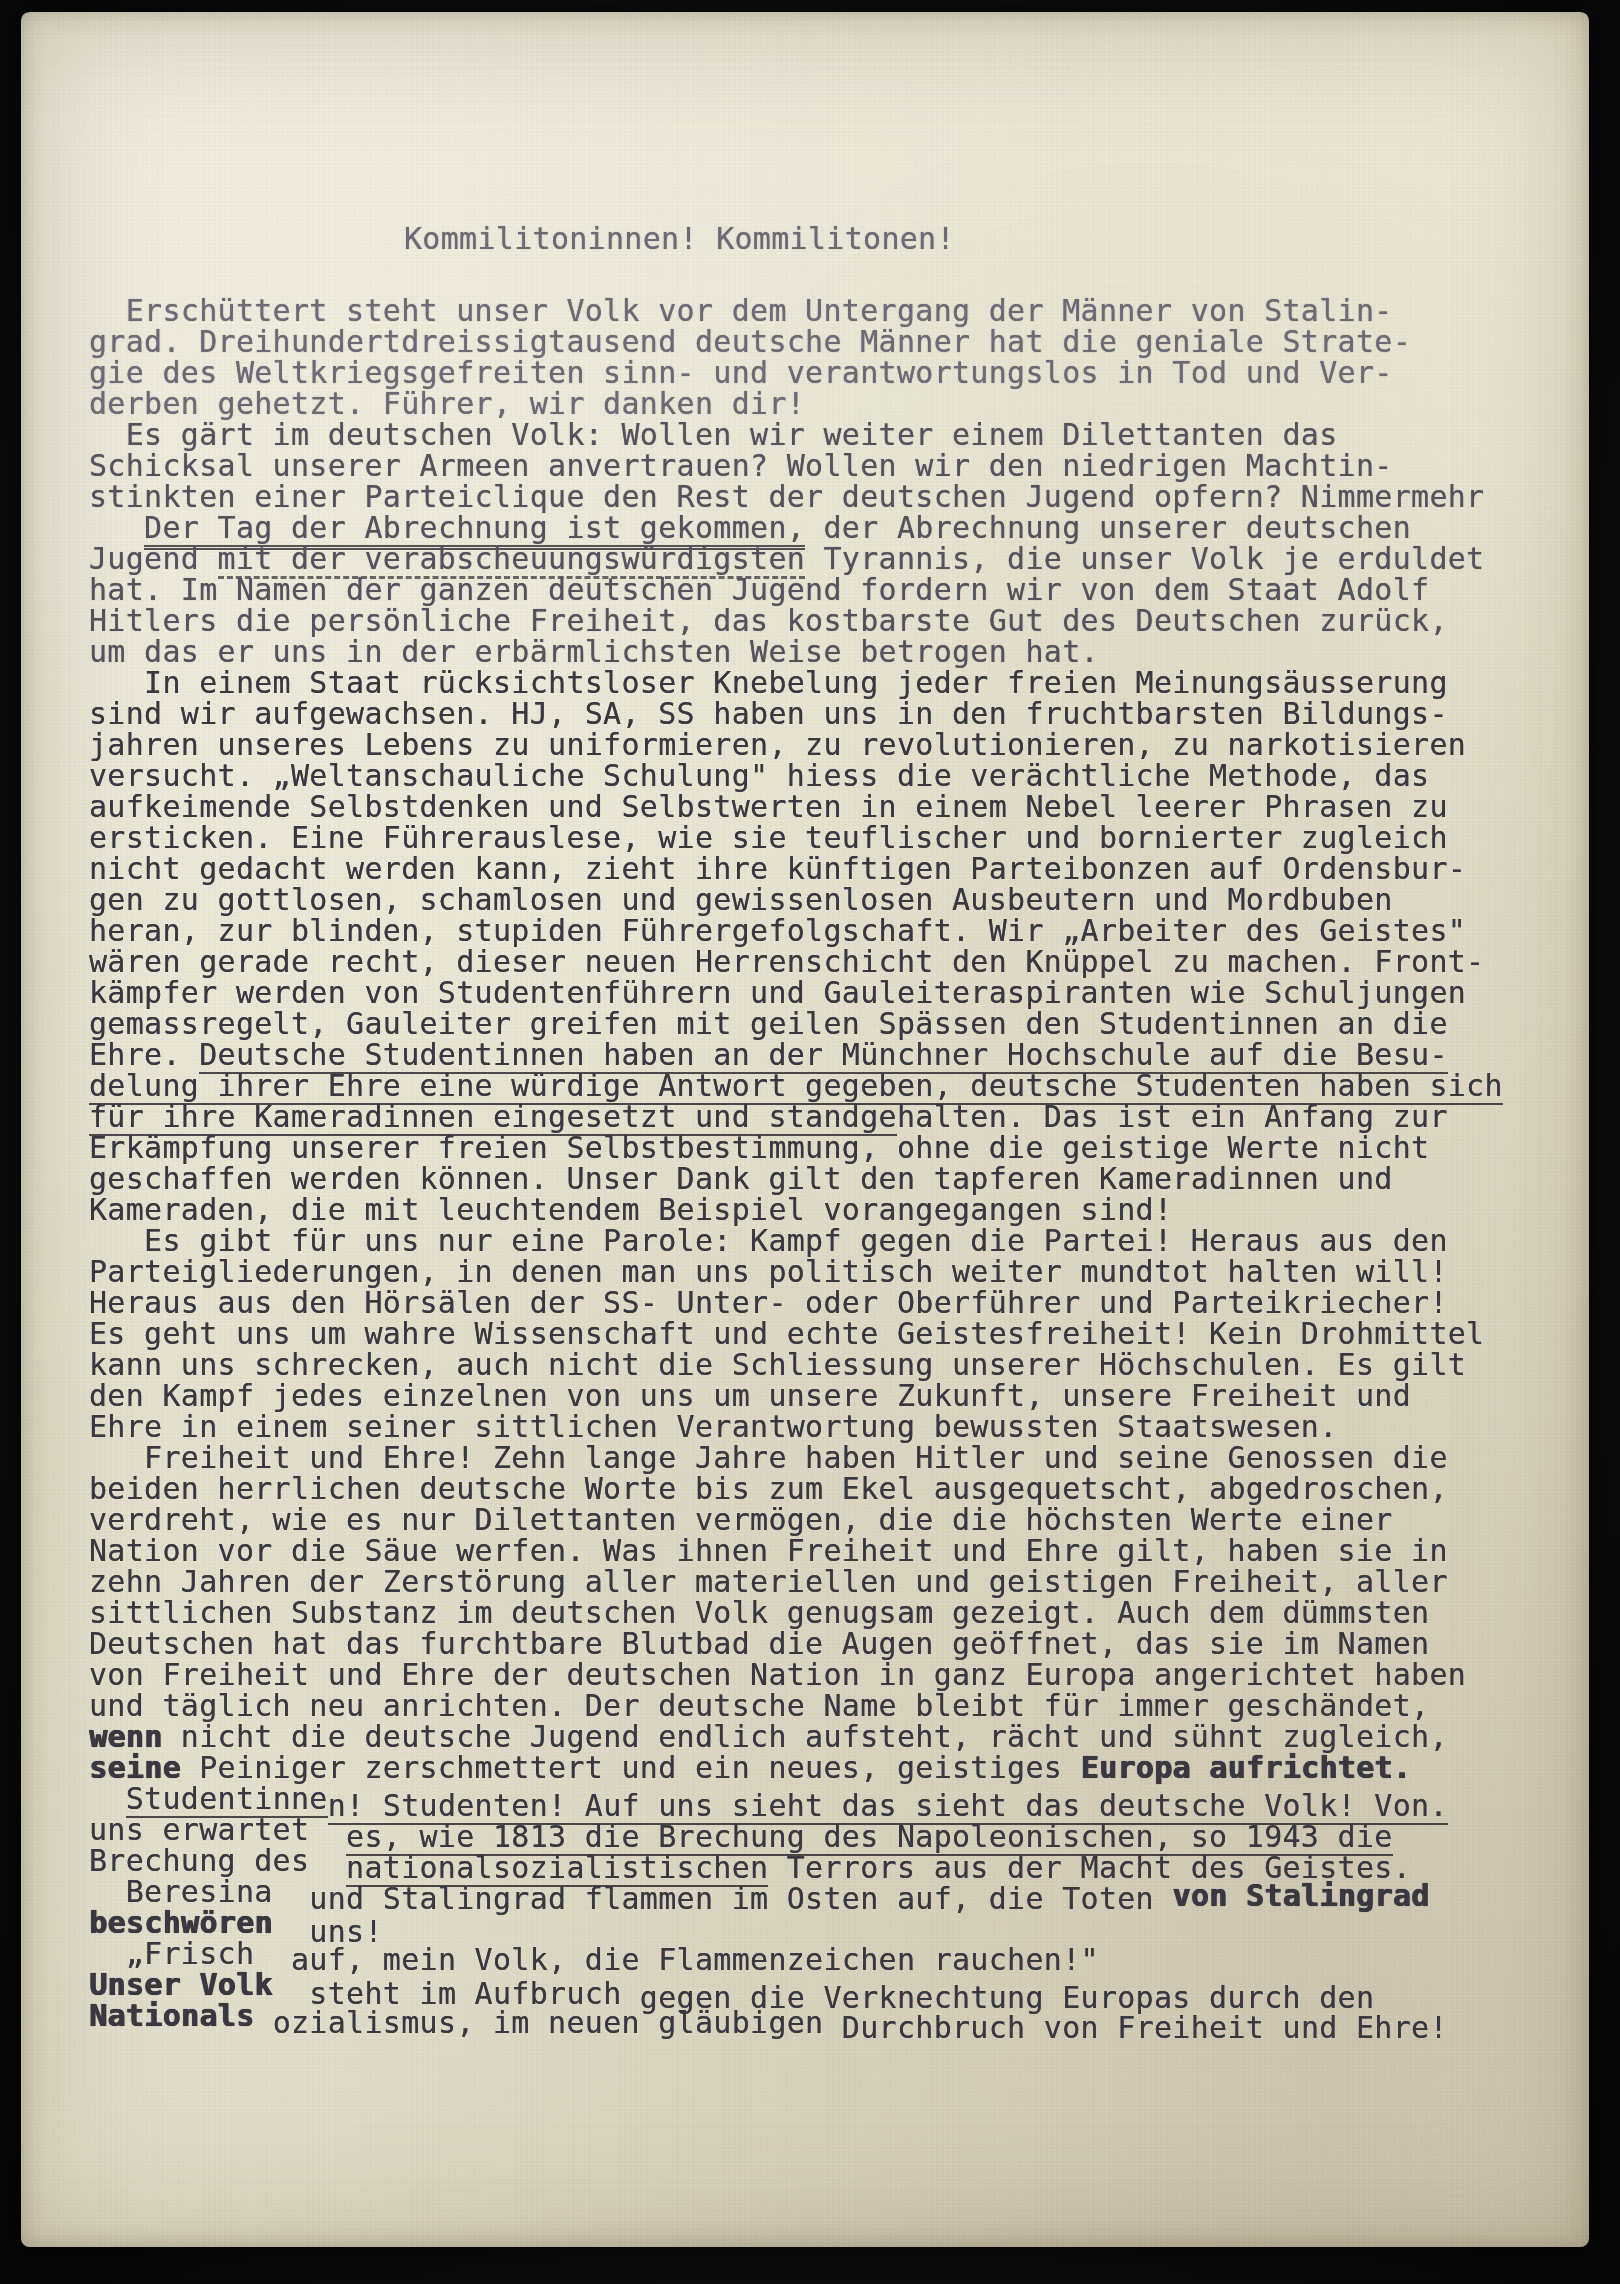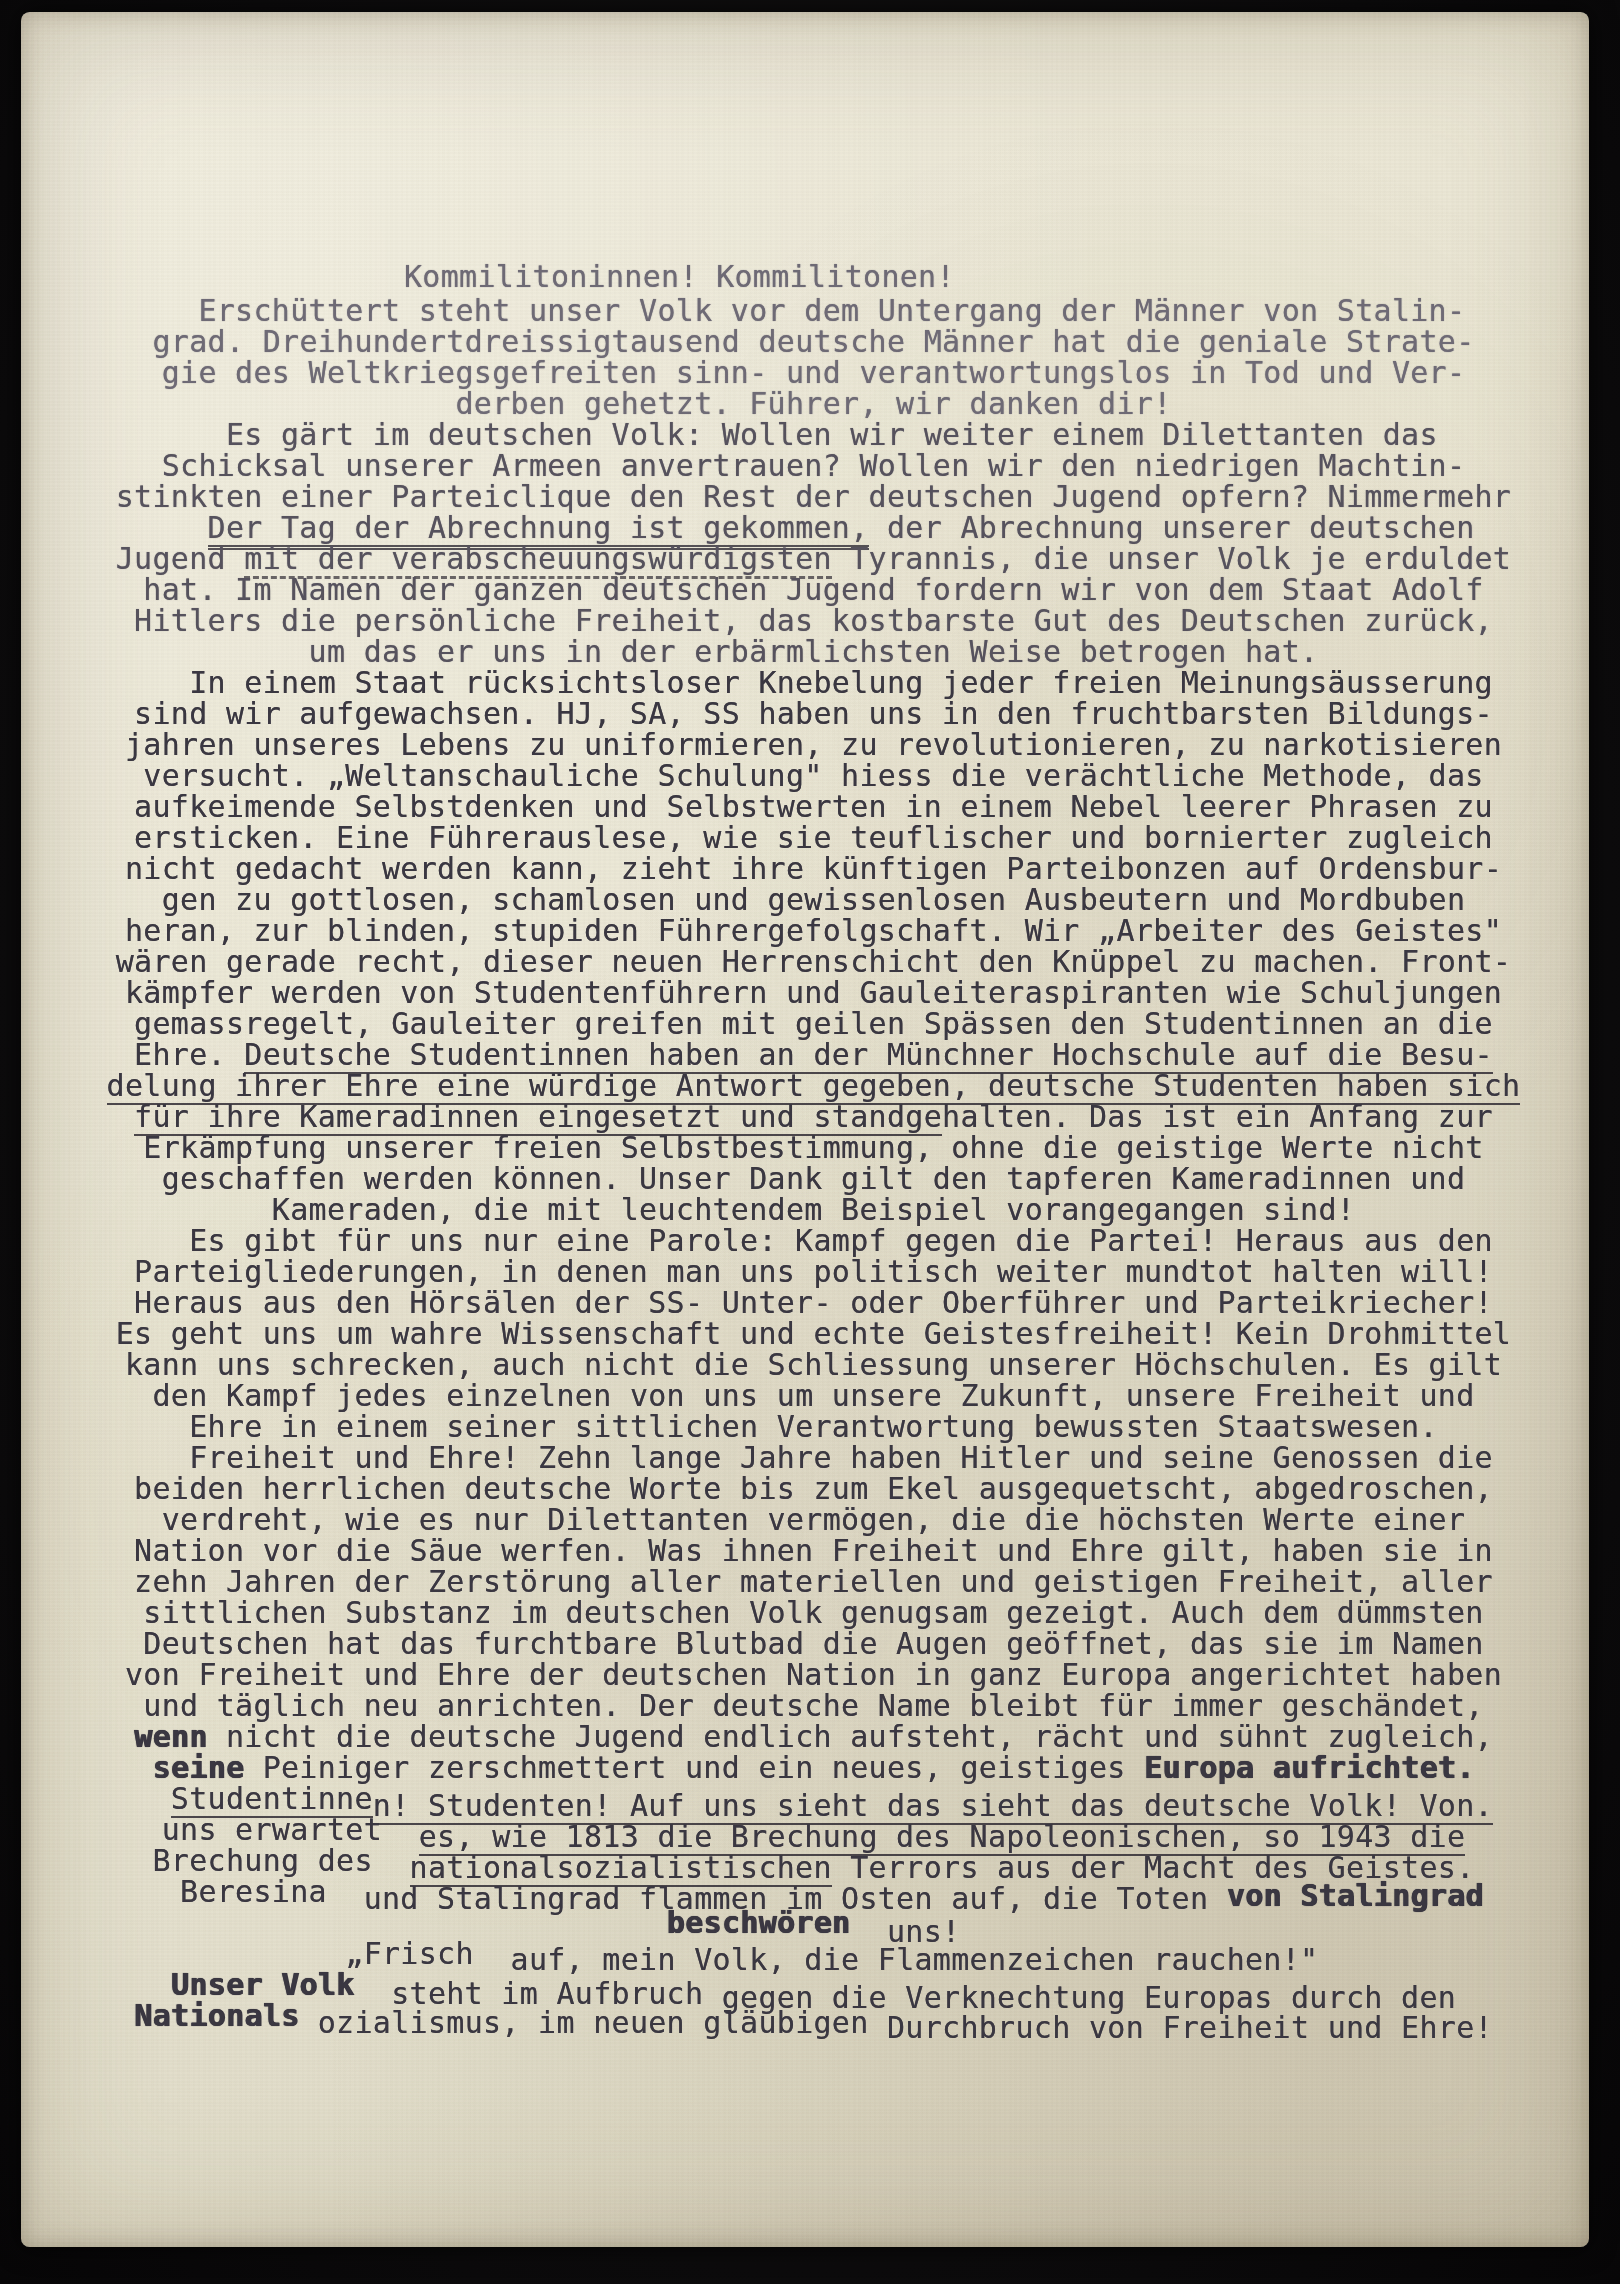--- a/index.html
+++ b/index.html
@@ -30,28 +30,26 @@
     background:
       radial-gradient(circle at 72% 30%, rgba(140,120,85,.06) 0%, rgba(140,120,85,0) 30%),
       radial-gradient(circle at 30% 64%, rgba(140,120,85,.05) 0%, rgba(140,120,85,0) 28%),
       repeating-linear-gradient(0deg, rgba(90,80,60,.014) 0 1.7px, rgba(255,255,255,.012) 1.7px 3.5px),
       repeating-linear-gradient(90deg, rgba(90,80,60,.012) 0 2.6px, rgba(255,255,255,.01) 2.6px 5.2px);
   }
   .title-line {
     position:absolute; left:383px; top:211px;
     font-size:30px; line-height:31px; white-space:pre;
     letter-spacing:0.3px;
-    margin-top:38px;
   }
   .text-block {
     position:absolute; left:68px; top:283px; width:1449px;
     font-size:30px; line-height:31px; white-space:pre;
     letter-spacing:0.3px;
     color:#3a3741;
-    text-align:center;
   }
   .line { display:block; text-shadow:0 0 0.6px rgba(58,55,65,.75); }
   .tone-light { color:#6e6a75; text-shadow:0 0 1px rgba(110,106,117,.9); }
   .tone-mid   { color:#56525d; text-shadow:0 0 0.8px rgba(86,82,93,.7); }
   .seg { position:relative; display:inline; }
   .u-solid  { border-bottom:2.6px solid rgba(48,44,52,.85); }
   .u-double { border-bottom:5.2px double rgba(48,44,52,.8);margin-top:12px; }
   .u-dashed { border-bottom:3.5px dashed rgba(48,44,52,.7);margin-top:48px; }
   .b { font-weight:bold; text-shadow:0.9px 0 0 currentColor, 0 0 0.9px currentColor; }
 </style>

